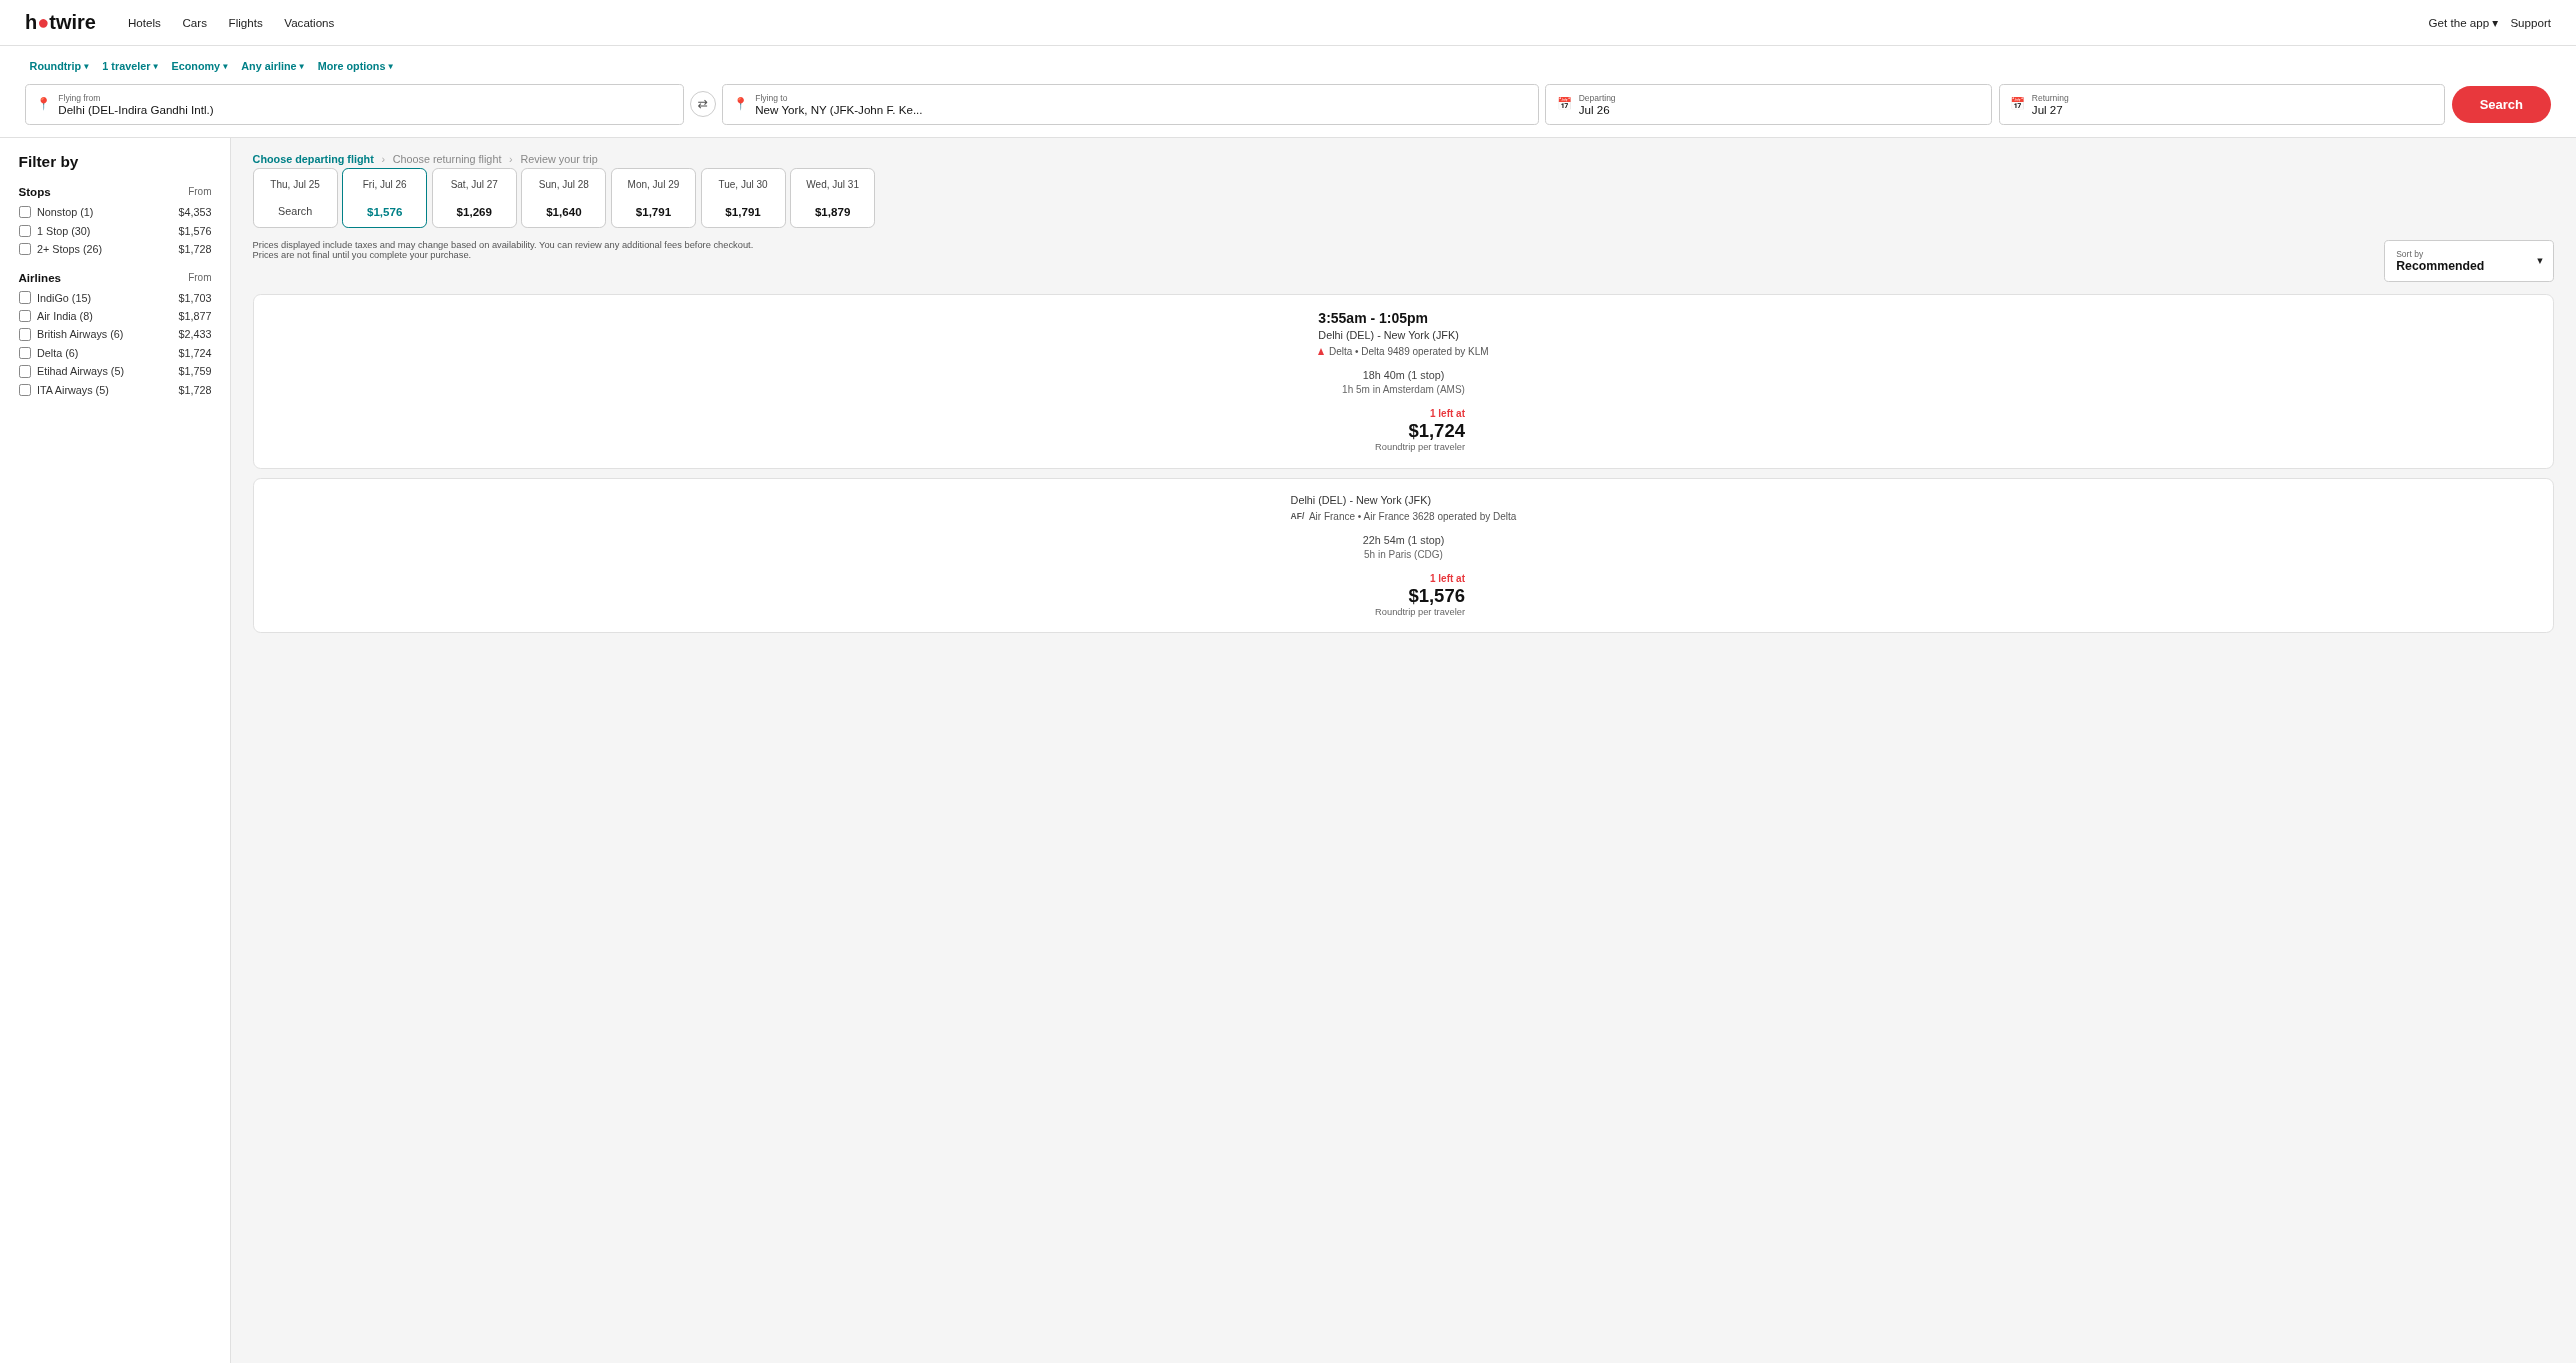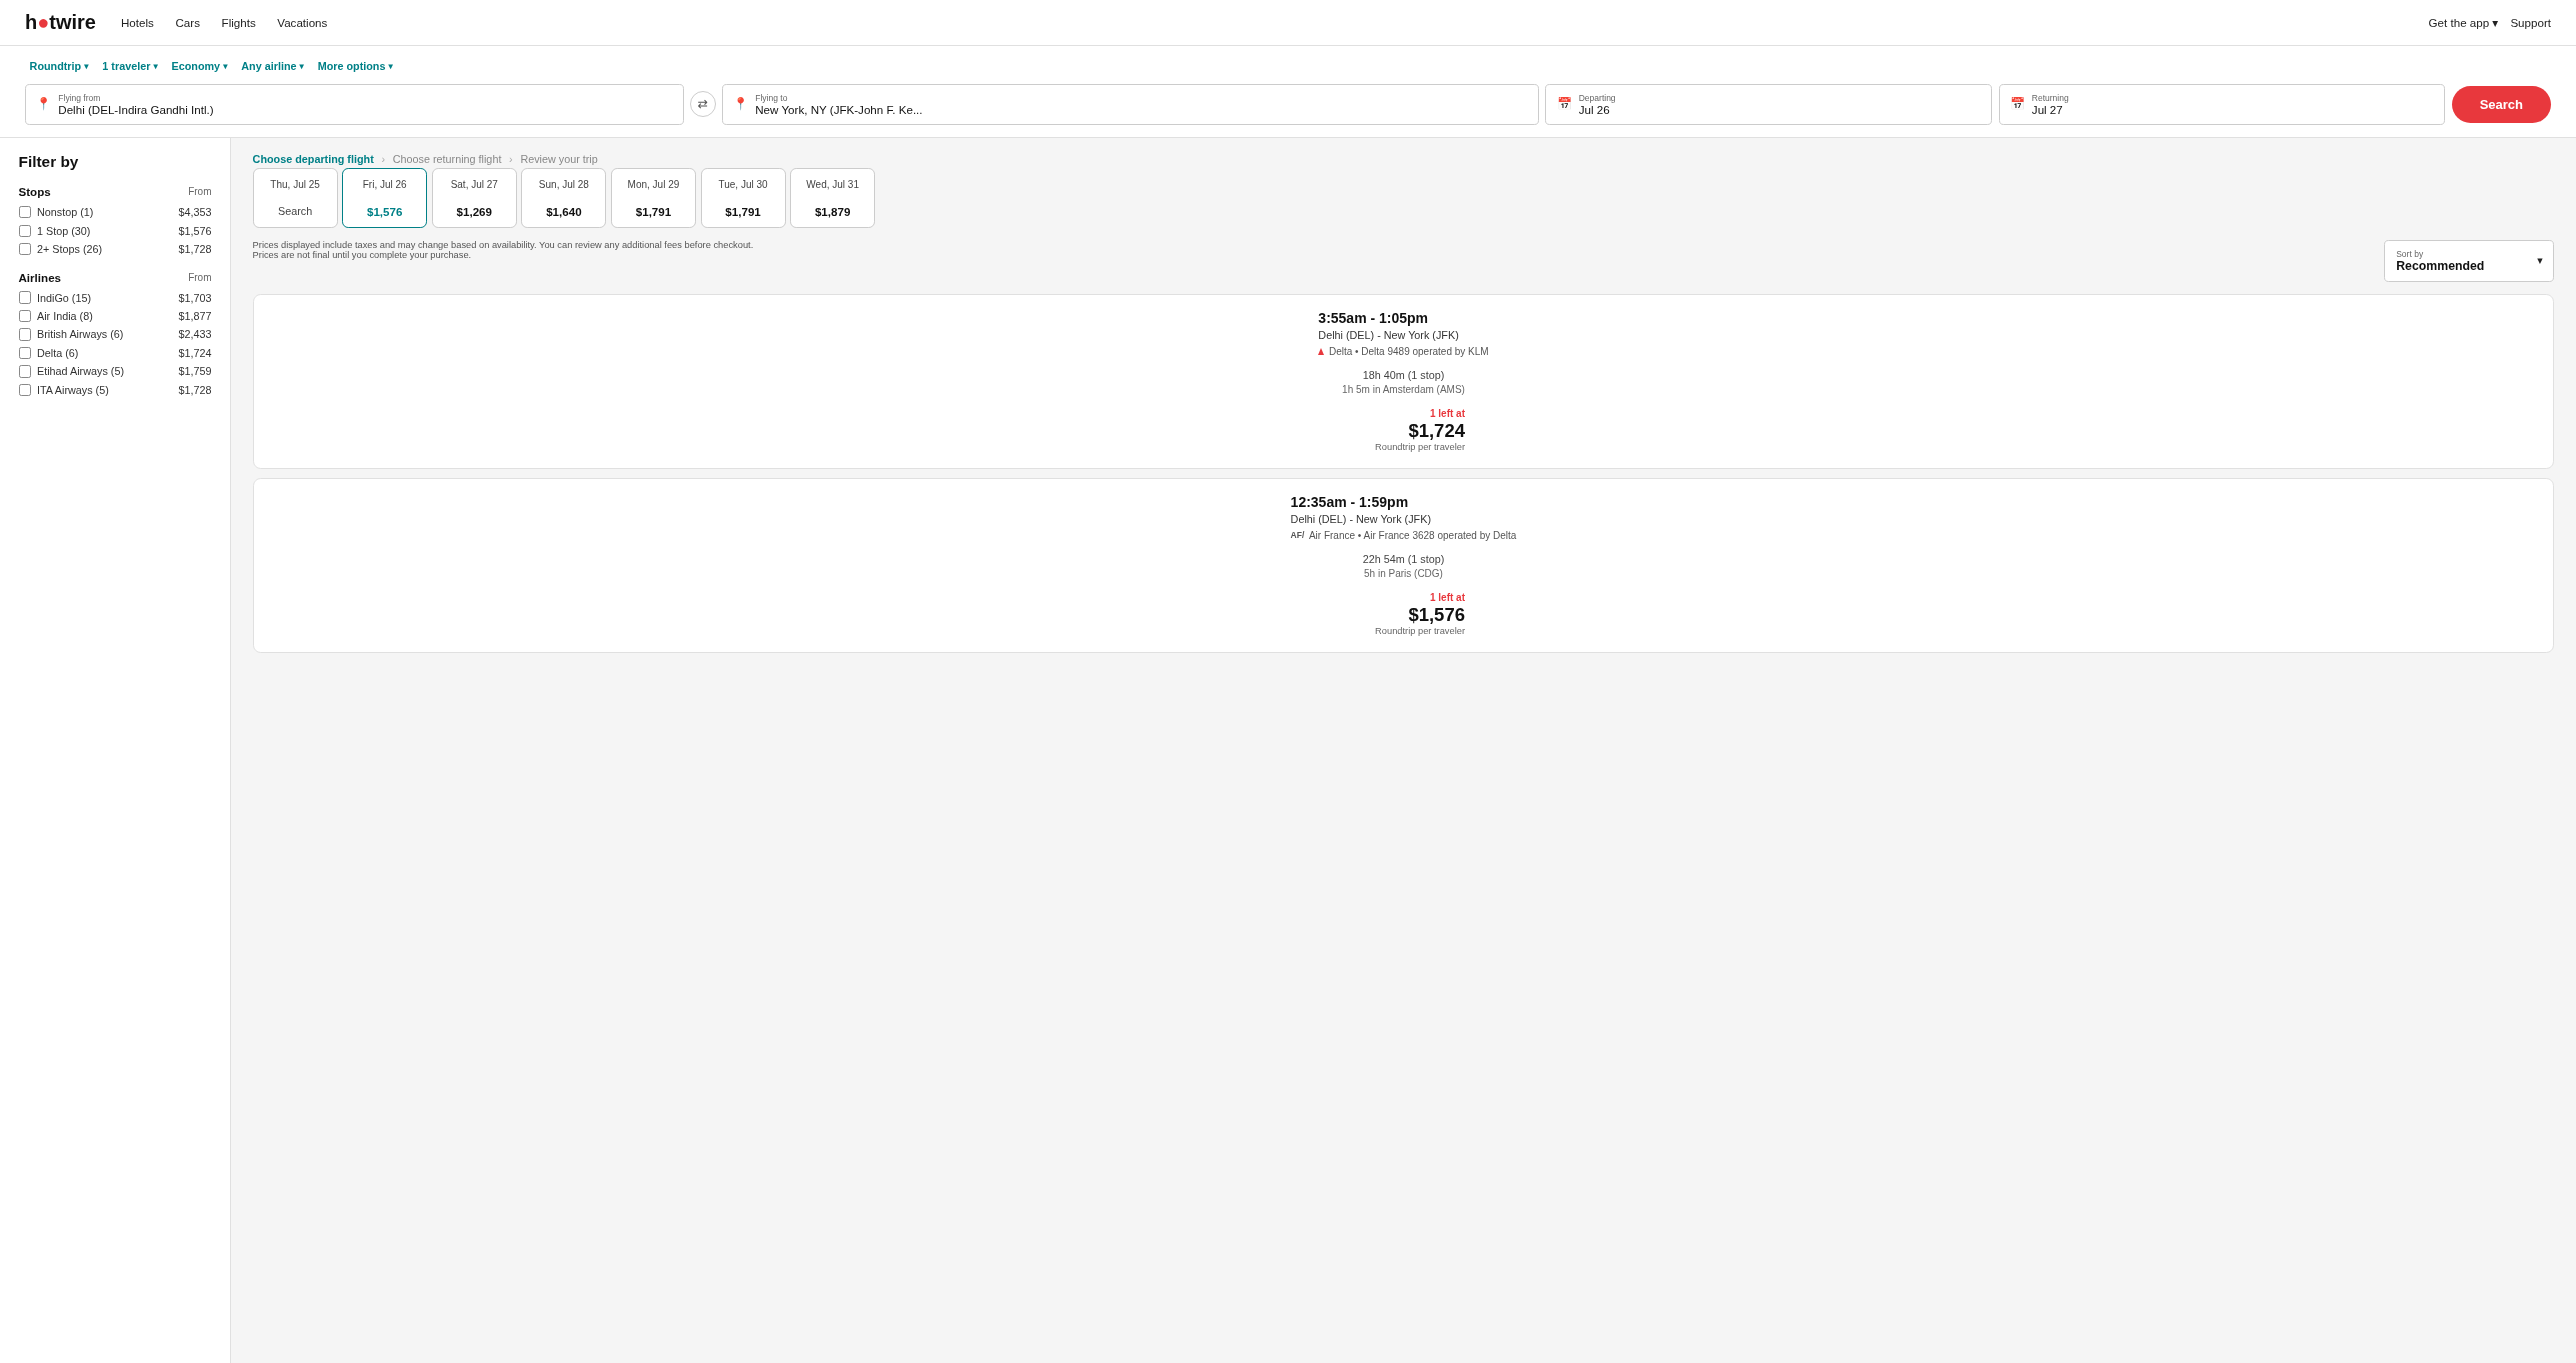--- a/index.html
+++ b/index.html
@@ -1,20 +1,20 @@
 <!DOCTYPE html>
 <html style="font-size:12.3px"><head>
   <meta charset="utf-8">
   <style>
     * { box-sizing: border-box; margin: 0; padding: 0; }
     body { font-family: -apple-system, BlinkMacSystemFont, 'Segoe UI', sans-serif; background: #f5f5f5; color: #222; font-size: 10.8px; }
 
     
     .header { background: #fff; border-bottom: 0.8px solid #e0e0e0; padding: 0 25px; display: flex; align-items: center; height: 46px; }
-    .logo { display: flex; align-items: center; margin-right: 25px; }
+    .logo { display: flex; align-items: center; margin-right: 32px; }
     .logo-text { font-size: 20px; font-weight: 700; color: #111; }
     .logo-dot { color: #e8383d; }
     .nav-links { display: flex; gap: 21.6px; }
     .nav-link { font-size: 11.6px; color: #222; text-decoration: none; cursor: pointer; }
     .header-right { margin-left: auto; display: flex; align-items: center; gap: 12.3px; }
     .get-app-btn { font-size: 11.6px; color: #222; cursor: pointer; display: flex; align-items: center; gap: 3.1px; }
     .support-link { font-size: 11.6px; color: #222; cursor: pointer; }
 
     
     .search-bar { background: #fff; padding: 10.8px 25px 12.3px; border-bottom: 0.8px solid #e0e0e0; }
@@ -308,21 +308,20 @@
       </div>
       <div class="flight-price-area">
         <div class="left-at">1 left at</div>
         <div class="flight-price">$1,724</div>
         <div class="price-sub">Roundtrip per traveler</div>
       </div>
     </div>
 
     <div class="flight-card">
       <div class="flight-main">
-        <div class="flight-time">12:35am - 1:59pm</div>
         <div class="flight-route">Delhi (DEL) - New York (JFK)</div>
         <div class="flight-airline">
           <span class="af-logo">AF/</span>
           <span>Air France • Air France 3628 operated by Delta</span>
         </div>
       </div>
       <div class="flight-stops">
         <div class="flight-duration">22h 54m (1 stop)</div>
         <div class="flight-stopover">5h in Paris (CDG)</div>
       </div>

